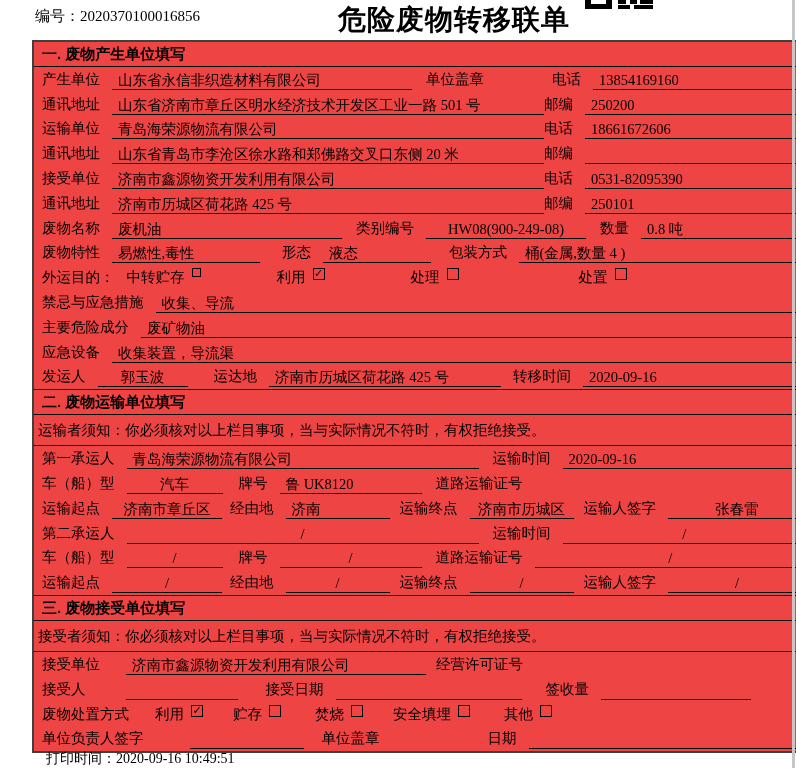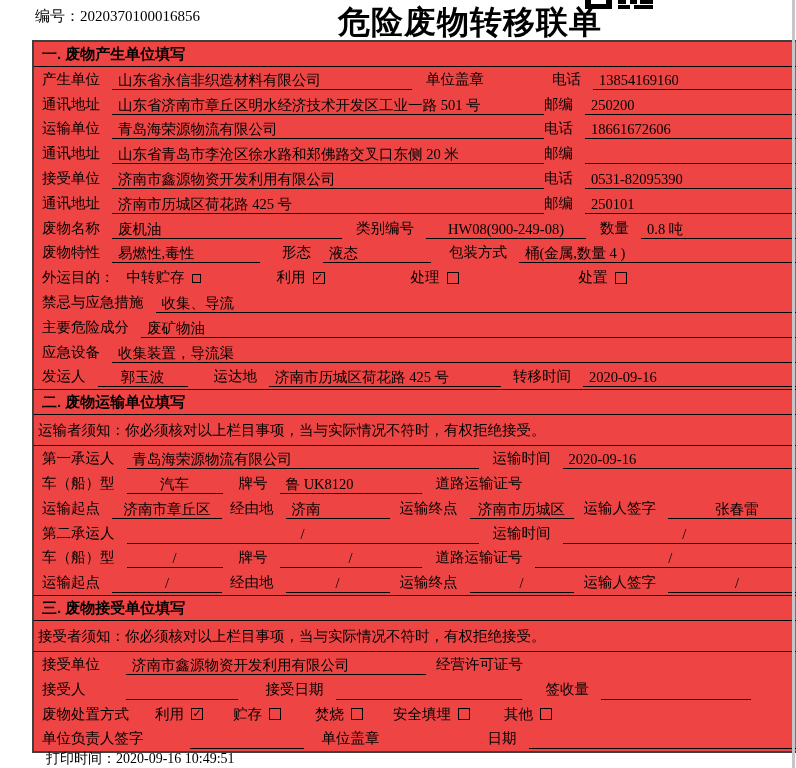--- a/index.html
+++ b/index.html
@@ -8,41 +8,41 @@
   .page{position:absolute;inset:0;background:#fff;}
   .edge-strip{position:absolute;right:1px;top:0;width:3px;height:768px;background:#c6c6c6;}
 
   
   .qr{position:absolute;left:585px;top:0;width:72px;height:9px;}
   .qr .blk{position:absolute;background:#000;}
   .qr .u{position:absolute;left:0;top:0;width:27px;height:9px;box-sizing:border-box;
          border-left:6px solid #000;border-right:6px solid #000;border-bottom:5px solid #000;}
 
   .serial{position:absolute;left:35px;top:7px;font-size:15px;white-space:nowrap;}
-  .doc-title{position:absolute;left:338px;top:1px;font-size:32px;font-weight:bold;letter-spacing:1px;
+  .doc-title{position:absolute;left:338px;top:1px;font-size:28px;font-weight:bold;letter-spacing:1px;
              font-family:"Liberation Sans","DejaVu Sans",sans-serif;white-space:nowrap;}
 
   .form-table{position:absolute;left:32px;top:40px;width:796px;box-sizing:border-box;
               border:2px solid #404040;background:#ef4444;}
   .sec{border-top:0;}
   .sec + .sec{border-top:1px solid #000;}
   .sec-h{height:24px;line-height:24px;font-weight:bold;font-size:15px;padding-left:8px;
          border-bottom:1px solid #000;font-family:"Liberation Sans","DejaVu Sans",sans-serif;
          white-space:nowrap;}
   .note{height:30px;line-height:31px;padding-left:4px;border-bottom:1px solid #000;
         font-size:14.5px;white-space:nowrap;}
   .frow{height:24.8px;display:flex;align-items:flex-end;padding:0 20px 2px 8px;
         box-sizing:border-box;font-size:14.5px;white-space:nowrap;}
   .seg{flex:0 0 auto;}
   .seg-lbl{margin-right:12px;padding-bottom:1px;}
   .seg-val{border-bottom:1px solid #000;padding:0 6px 1px 6px;height:19px;line-height:19px;
            box-sizing:border-box;overflow:hidden;}
   .fill{flex:1 1 auto;min-width:0;}
   .ctr{text-align:center;}
-  .cb-wrap{display:flex;align-items:center;padding-bottom:1px;}
+  .cb-wrap{display:flex;align-items:flex-start;padding-bottom:1px;}
   .cb-box{display:inline-block;width:12px;height:12px;box-sizing:border-box;border:1px solid #000;
           margin-left:7px;line-height:10px;font-size:11px;text-align:center;font-weight:bold;
           font-family:"DejaVu Sans",sans-serif;}
   .cb-box.sm{width:9px;height:9px;margin-bottom:-1px;}
   .footer{position:absolute;left:46px;top:750px;font-size:14px;white-space:nowrap;}
 </style>
 </head>
 <body>
 
 <div class="page">

